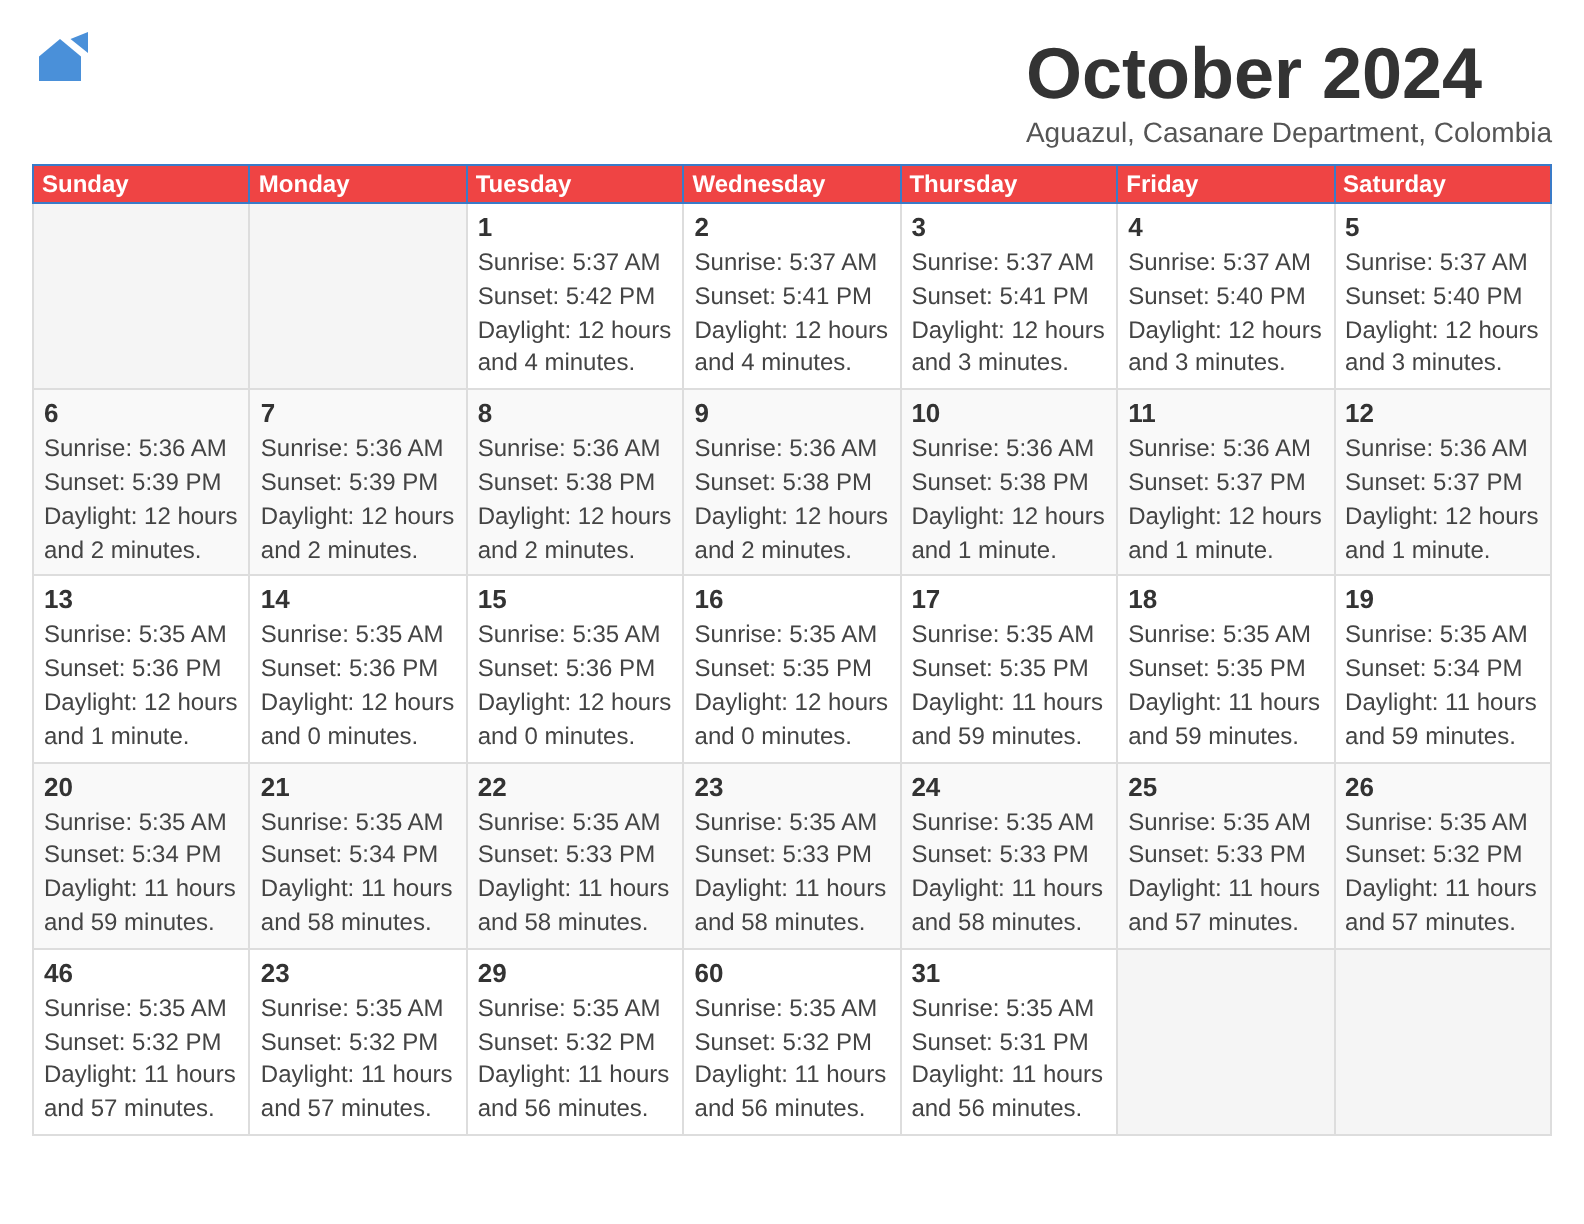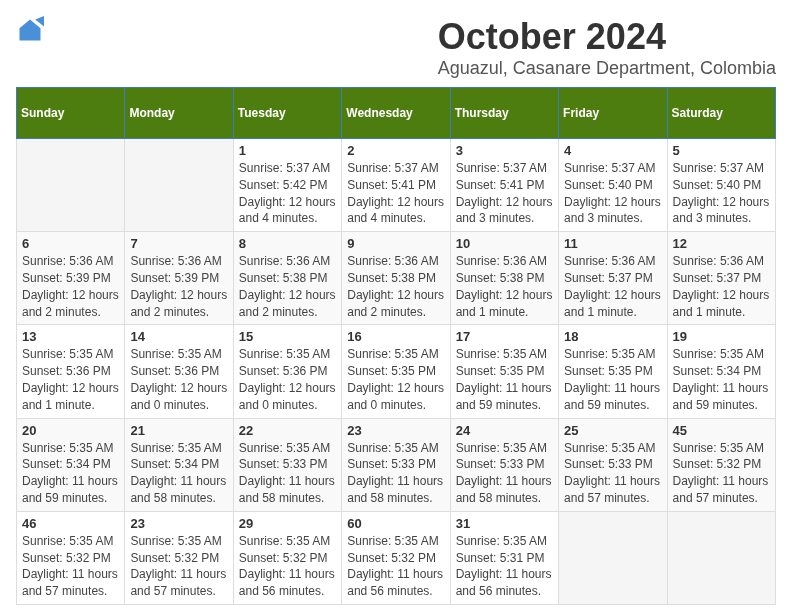--- a/index.html
+++ b/index.html
@@ -34,32 +34,32 @@
     }
     .title-area {
       text-align: left;
     }
     .month-title {
       font-size: 36px;
       font-weight: bold;
       color: #333;
     }
     .location-title {
-      font-size: 18px;
+      font-size: 14px;
       color: #555;
     }
     .calendar {
       width: 100%;
       border-collapse: collapse;
       font-size: 11px;
     }
     .calendar th {
-      background-color: #4d7c0f;
+      background-color: #ef4444;
       color: #fff;
-      padding: 18px 4px;
+      padding: 2px 4px;
       text-align: left;
       font-size: 12px;
       font-weight: bold;
       border: 1px solid #3a7bc8;
     }
     .calendar td {
       border: 1px solid #ddd;
       vertical-align: top;
       padding: 4px 5px;
       width: 108px;
@@ -267,21 +267,21 @@
 Sunset: 5:33 PM
 Daylight: 11 hours and 58 minutes.</div>
         </td>
         <td>
           <span class="day-number">25</span>
           <div class="day-info" style="white-space: pre-line;">Sunrise: 5:35 AM
 Sunset: 5:33 PM
 Daylight: 11 hours and 57 minutes.</div>
         </td>
         <td>
-          <span class="day-number">45</span>
+          <span class="day-number">26</span>
           <div class="day-info" style="white-space: pre-line;">Sunrise: 5:35 AM
 Sunset: 5:32 PM
 Daylight: 11 hours and 57 minutes.</div>
         </td>
       </tr>
       <tr>
         <td>
           <span class="day-number">46</span>
           <div class="day-info" style="white-space: pre-line;">Sunrise: 5:35 AM
 Sunset: 5:32 PM

